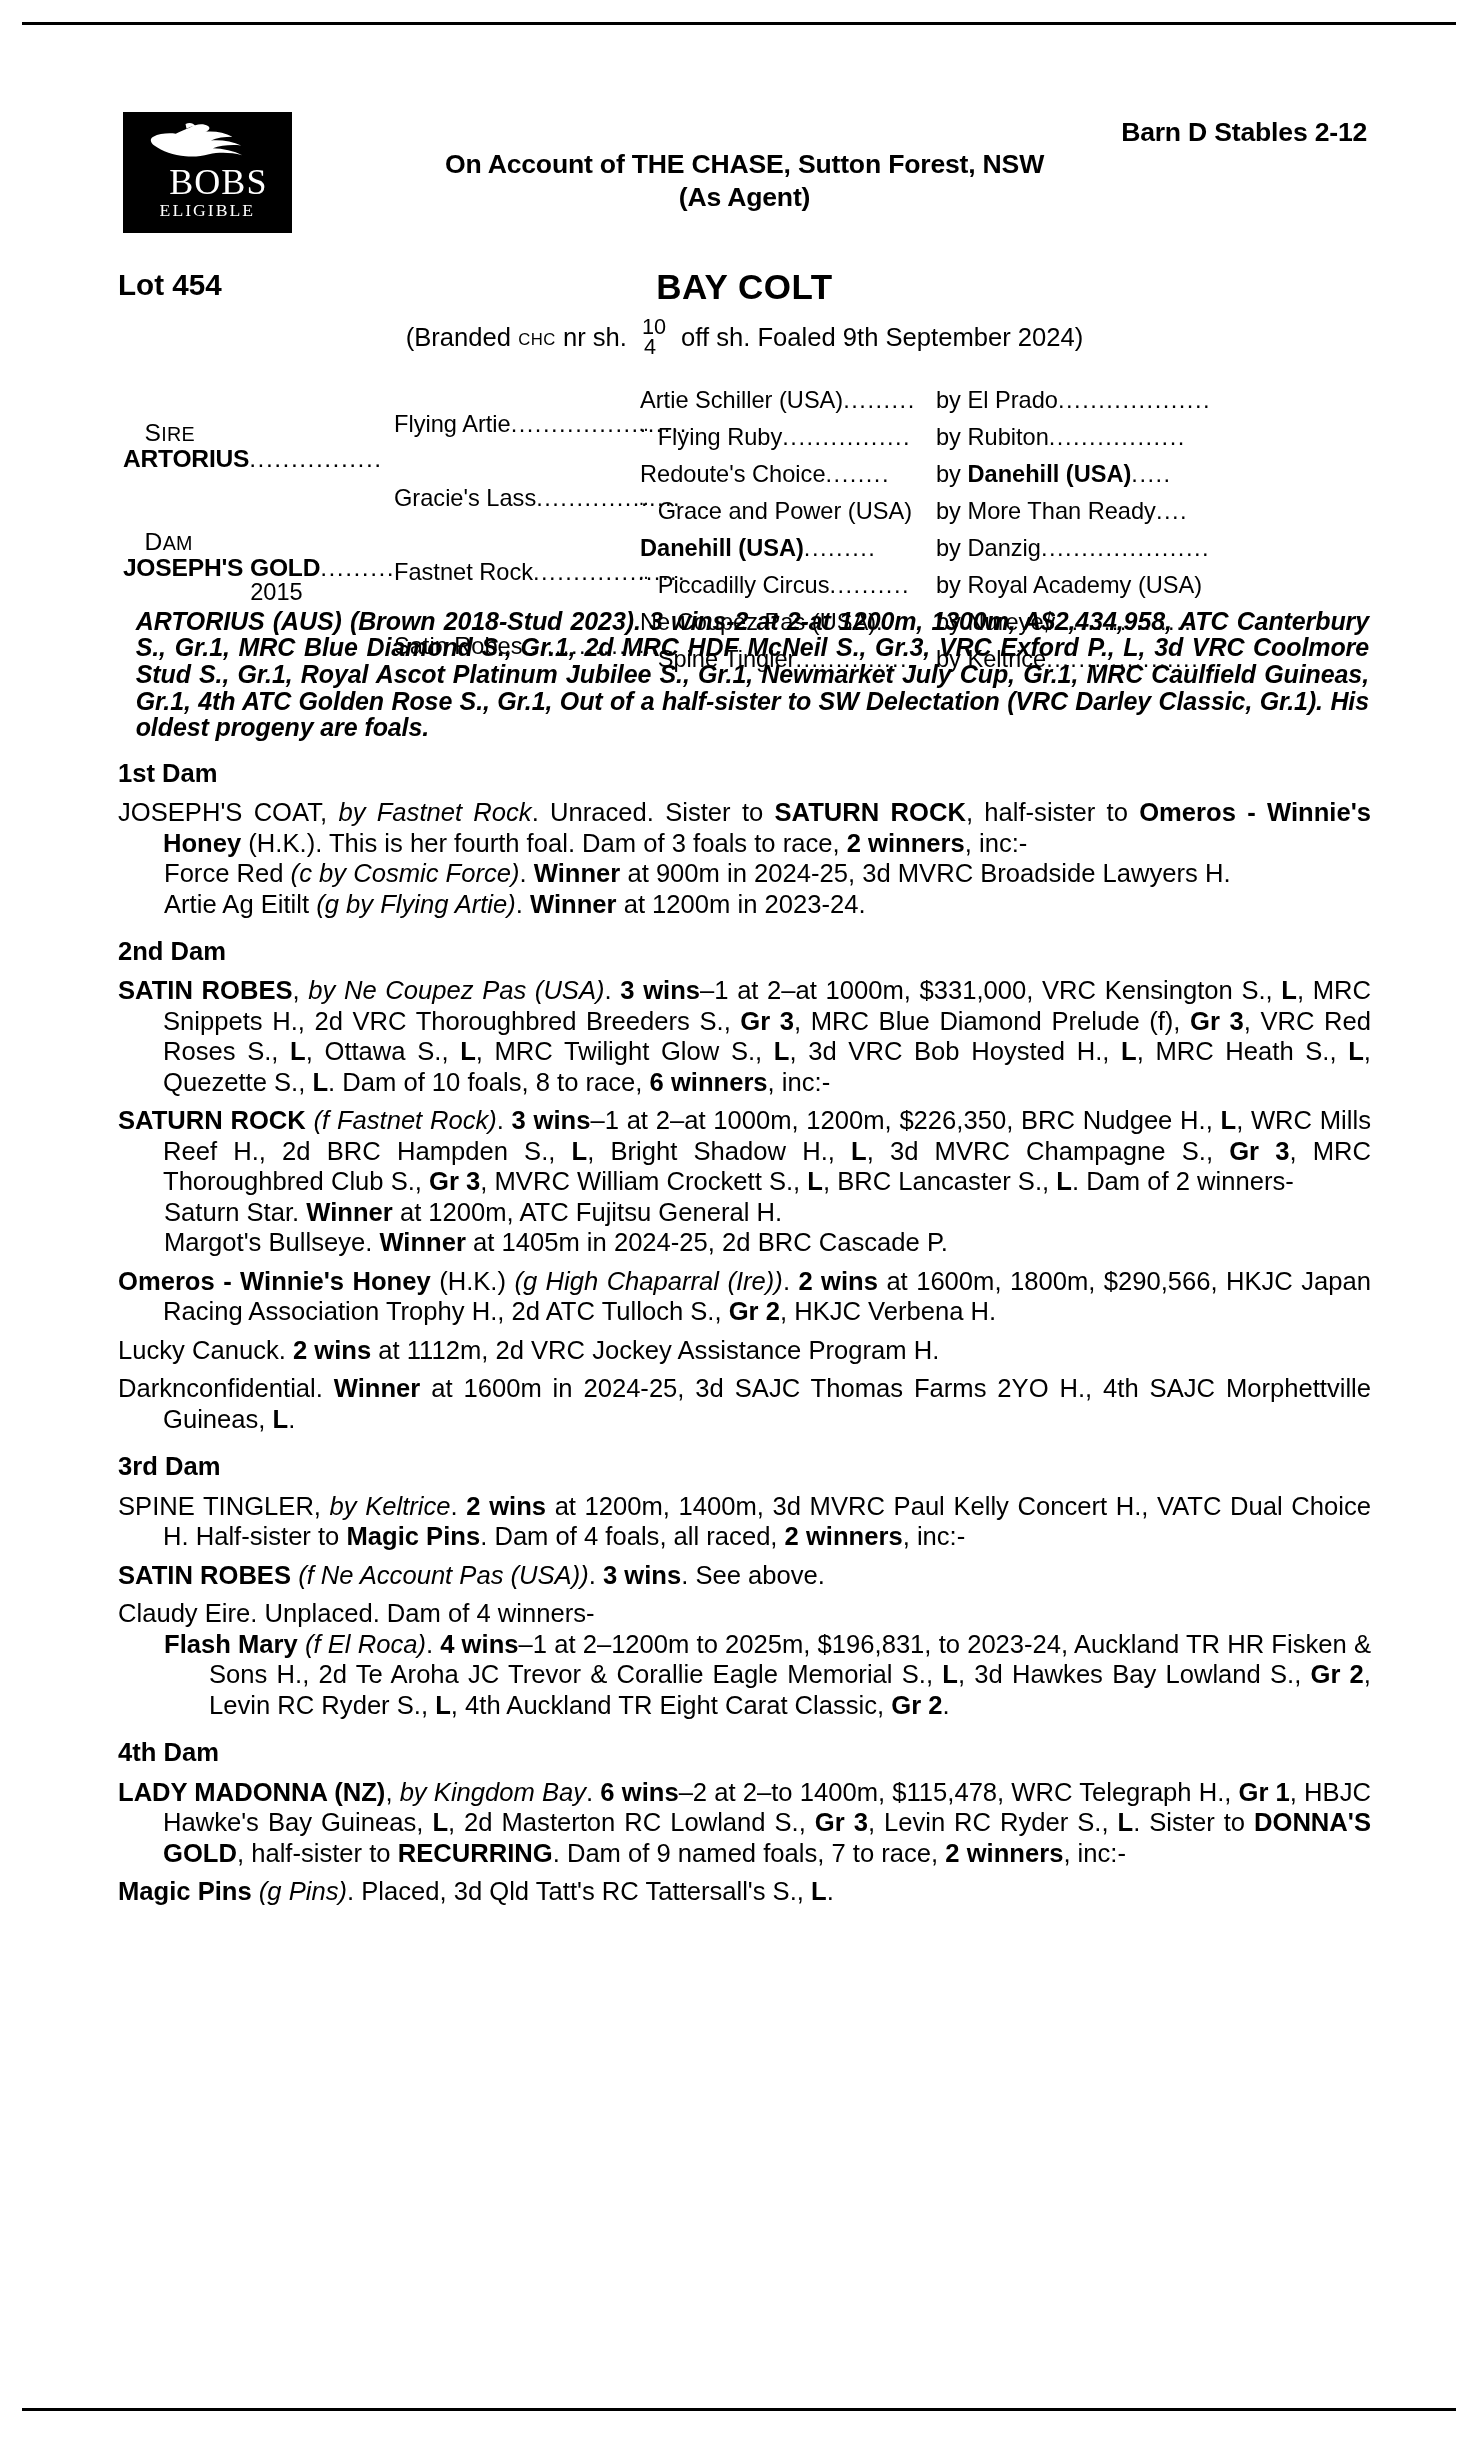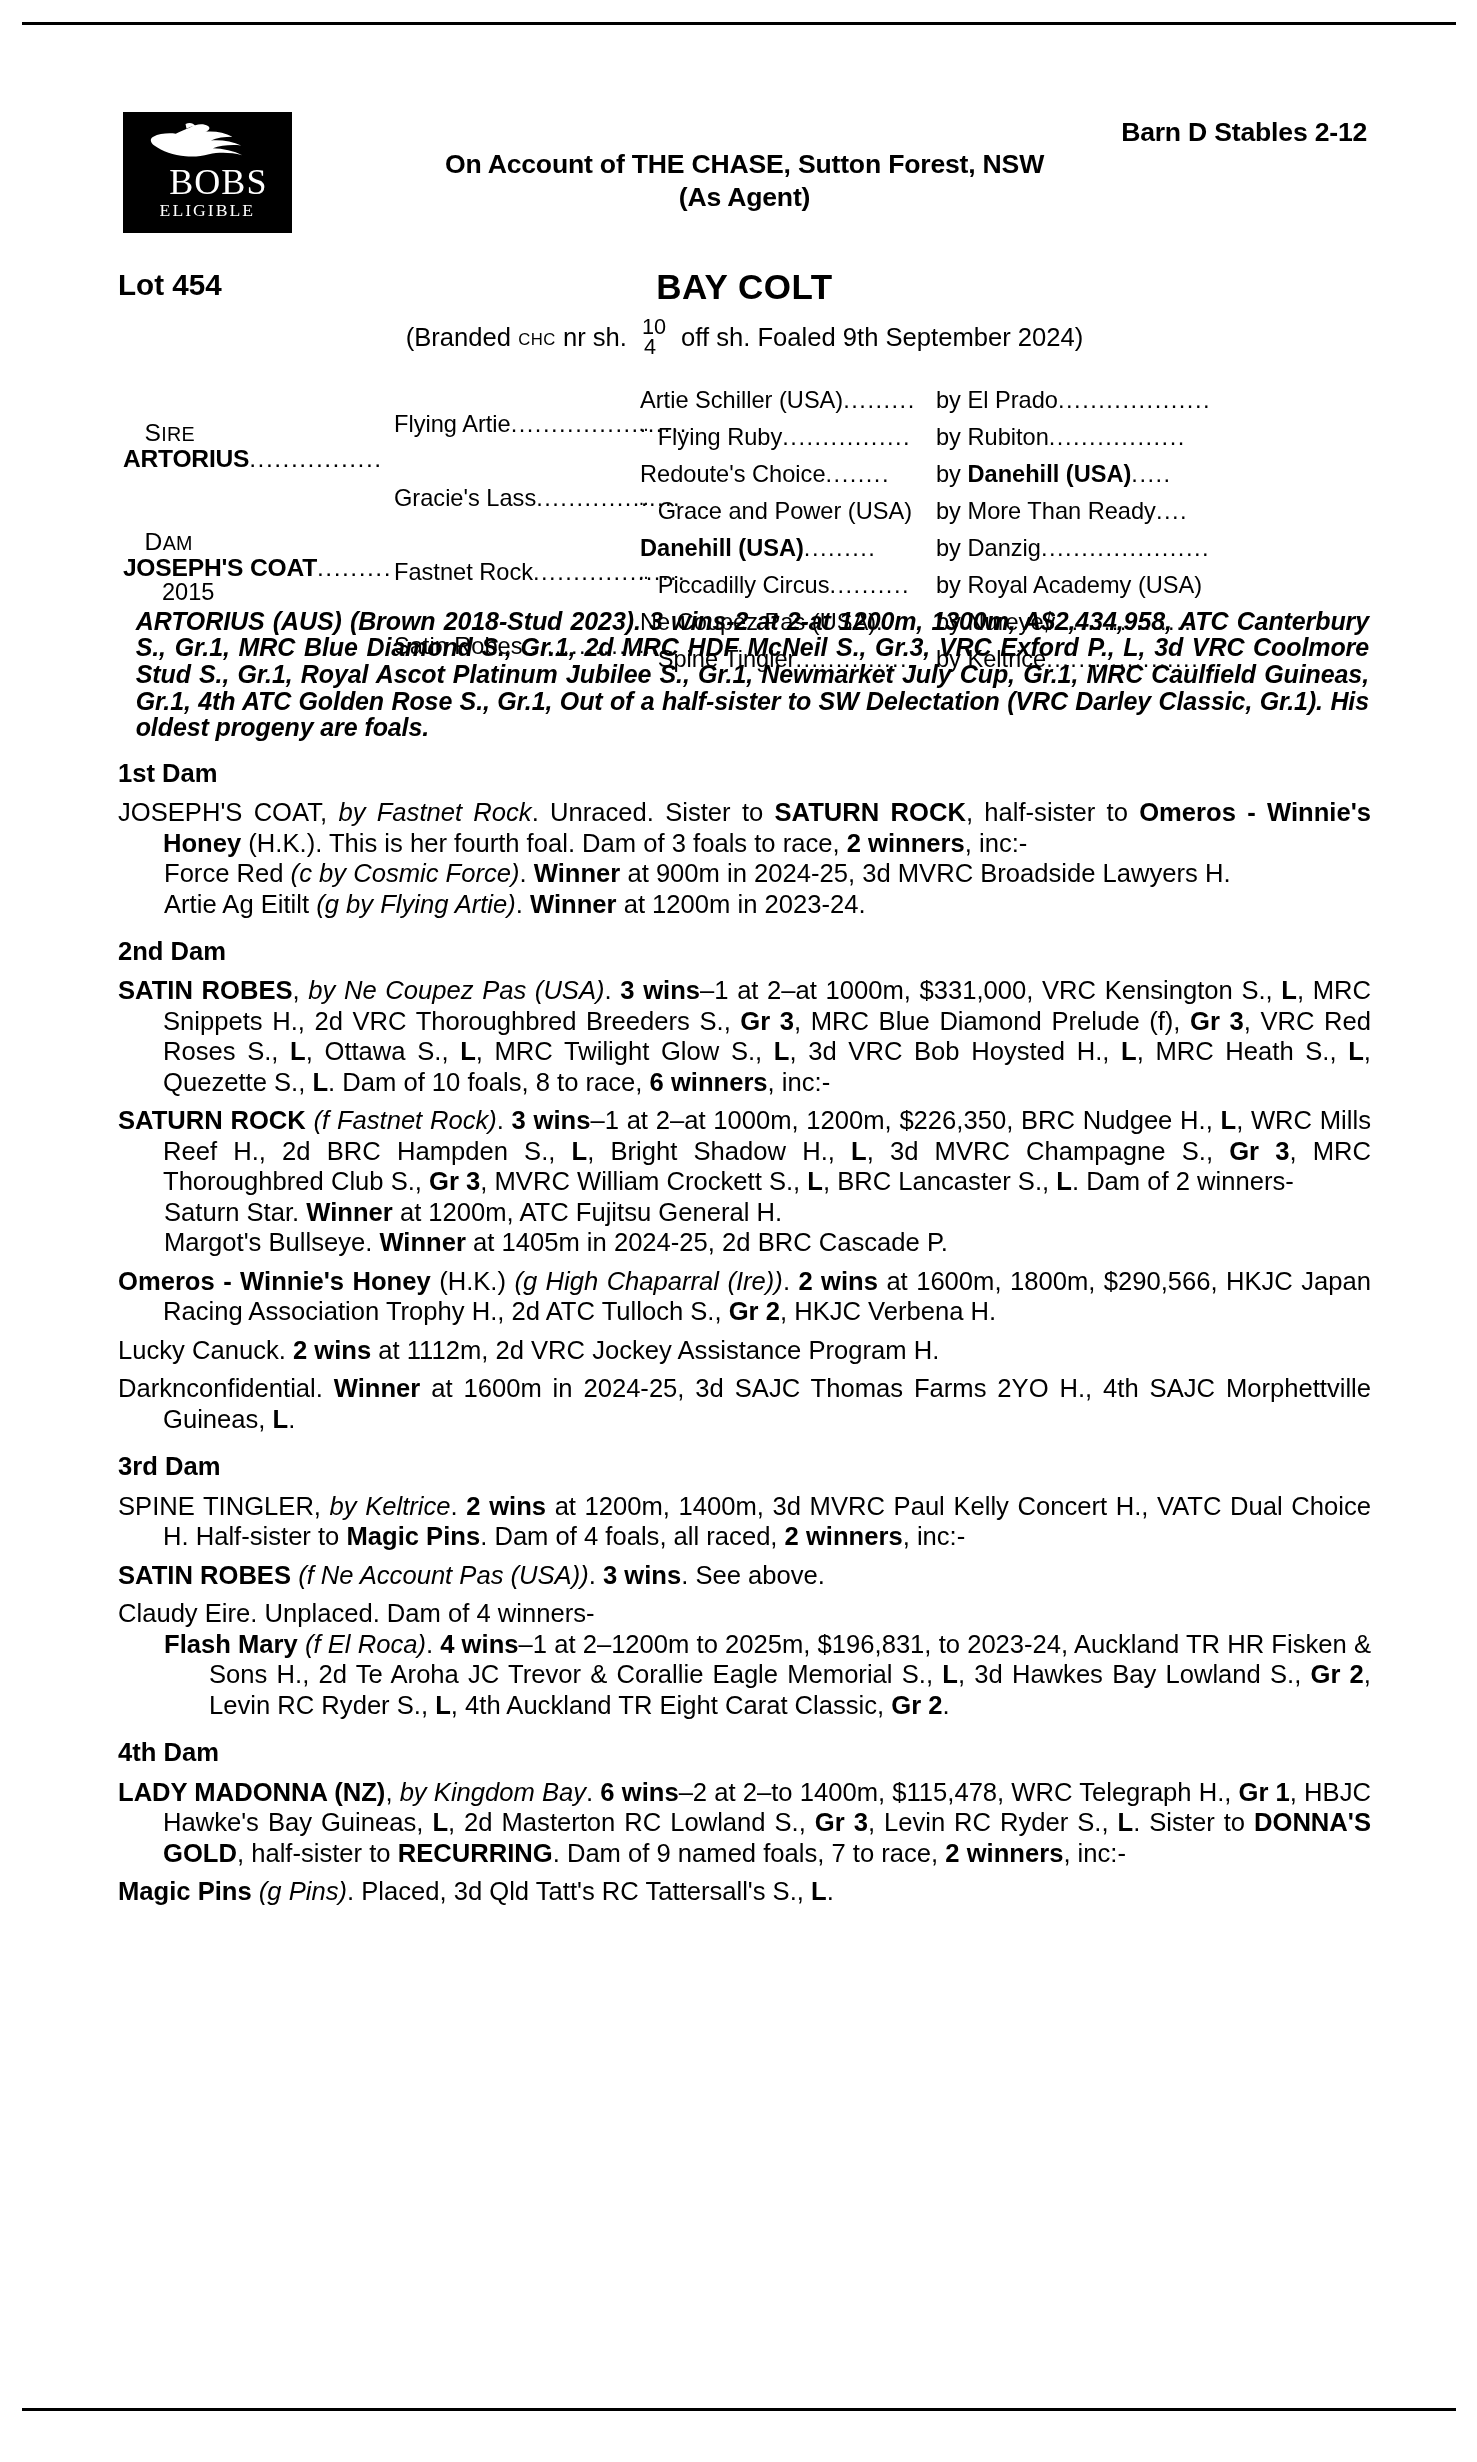--- a/index.html
+++ b/index.html
@@ -201,20 +201,21 @@
   .sc { font-size: 24.6px; }
   .sire-name, .dam-name {
     font-weight: bold;
     font-size: 24.6px;
     letter-spacing: -0.2px;
     white-space: nowrap;
   }
   .dam-year {
     font-size: 23.6px;
     padding-left: 39px;
+    text-align: center;
   }
   .dots { letter-spacing: 1.5px; font-weight: normal; }
 
   .gp-row { white-space: nowrap; height: 37px; line-height: 37px; }
   .quote-mark { display:inline-block; width: 17.7px; }
 
   .ggp-row { white-space: nowrap; height: 37px; line-height: 37px; }
   .b { font-weight: bold; }
 
   
@@ -289,21 +290,21 @@
       <span>off sh. Foaled 9th September 2024)</span>
     </div>
 
     <div class="ped">
       <div class="col-left">
         <div style="height:35px"></div>
         <div class="sire-label"><span class="sc">S</span><span></span>IRE</div>
         <div class="sire-name"><span>ARTORIUS</span><span class="dots">................</span></div>
         <div style="height:59px"></div>
         <div class="dam-label"><span class="sc">D</span>AM</div>
-        <div class="dam-name"><span>JOSEPH'S COAT</span><span class="dots">.........</span></div>
+        <div class="dam-name"><span>JOSEPH'S GOLD</span><span class="dots">.........</span></div>
         <div class="dam-year">2015</div>
       </div>
 
       <div class="col-2">
         <div style="height:23.6px"></div>
         <div class="gp-row"><span>Flying Artie</span><span class="dots">......................</span></div>
         <div style="height:37px"></div>
         <div class="gp-row"><span>Gracie's Lass</span><span class="dots">..................</span></div>
         <div style="height:37px"></div>
         <div class="gp-row"><span>Fastnet Rock</span><span class="dots">...................</span></div>

